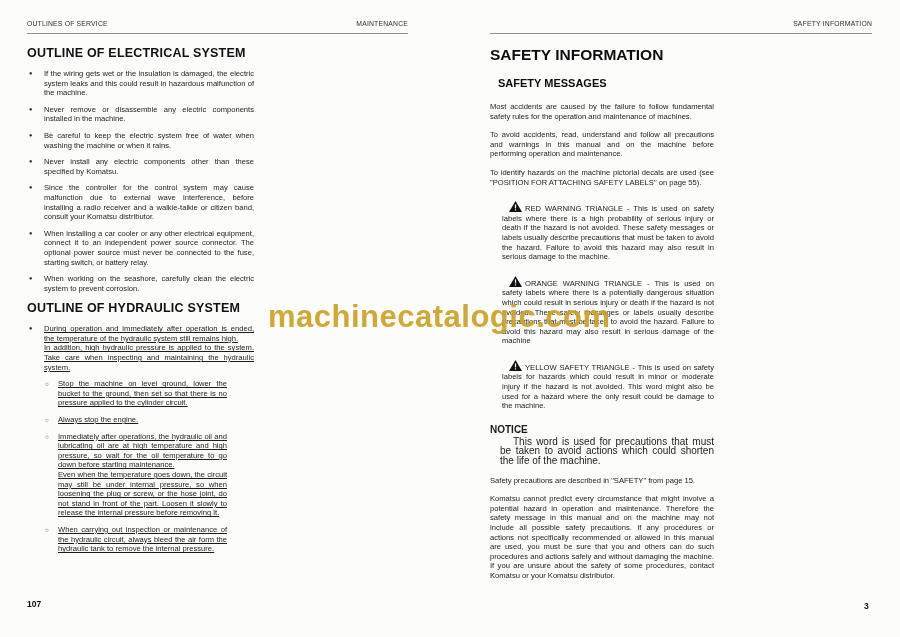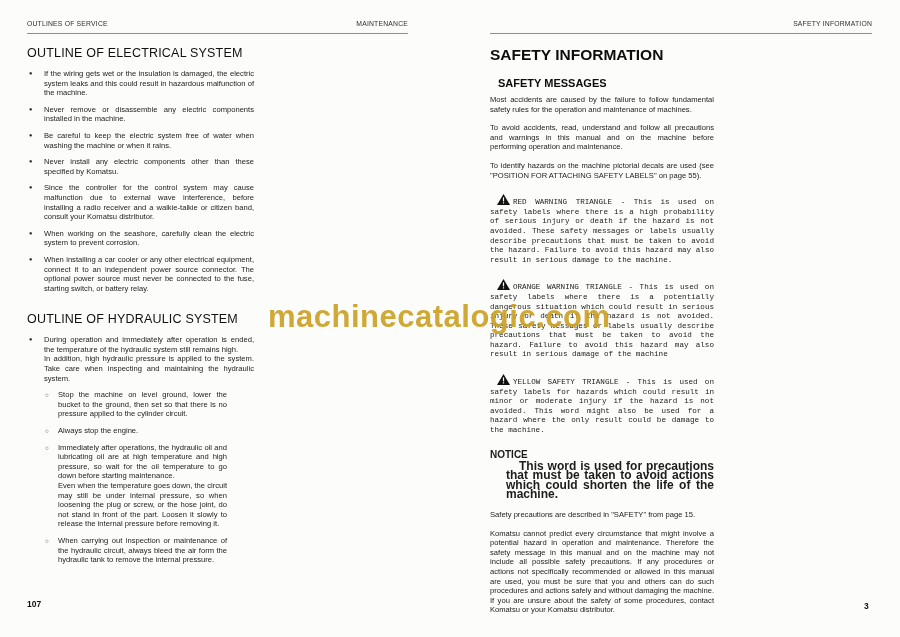--- a/index.html
+++ b/index.html
@@ -12,38 +12,38 @@
   .page-left  { left:27px;  width:381px; }
   .page-right { left:490px; width:382px; }
   .runhead-row { display:flex; justify-content:space-between; }
   .runhead { font-size:6.8px; letter-spacing:.2px; color:#2e2e2e; }
   .runhead-row.right-only { justify-content:flex-end; }
   .rule { border:none; border-top:1.2px solid #8f8f8f; margin:6px 0 0 0; }
   .col { margin-top:12px; }
   .col-left  { width:227px; }
   .col-right { width:224px; }
   .h1-left {
-    font-size:12.5px; font-weight:normal; letter-spacing:.2px;
+    font-size:12.5px; font-weight:bold; letter-spacing:.2px;
     margin:0 0 9px 0; color:#111;
   }
-  .h1-left.second { margin-top:19px; }
+  .h1-left.second { margin-top:8px; }
   .body-text { font-size:7.6px; line-height:9.6px; text-align:justify; }
   .b { position:relative; padding-left:17px; margin:0 0 7px 0; }
   .b::before { content:"\25CF"; position:absolute; left:2px; top:0; font-size:5.6px; }
   .sub { position:relative; padding-left:14px; margin:0 27px 7px 17px; }
   .sub::before { content:"\25CB"; position:absolute; left:1px; top:0; font-size:6.2px; color:#333; }
-  .pre { white-space:pre-line; }
+  .pre { white-space:pre-line;text-decoration:underline; }
   .title-right { font-size:15.5px; font-weight:bold; margin:3px 0 13px 0; color:#0d0d0d; }
-  .sub-right   { font-size:11px; font-weight:bold; margin:0 0 6px 8px; color:#0d0d0d; }
+  .sub-right   { font-size:11px; font-weight:bold; margin:0 0 13px 8px; color:#0d0d0d; }
   .para { margin:0 0 9px 0; }
-  .warn { margin:14px 0 0 0;font-family:Liberation Mono, monospace; }
+  .warn { margin:14px 0 0 12px; }
   .tri { display:inline-block; width:13px; height:11px; vertical-align:-1px; margin:0 3px 0 7px; }
   .notice-block { margin-top:13px; }
   .notice-label { font-size:10px; font-weight:bold; margin:0 0 2px 0; }
-  .notice-text  { font-size:12px; line-height:9.6px; font-weight:bold; text-align:justify; text-indent:13px; margin:0 0 10px 16px; }
+  .notice-text  { font-size:10px; line-height:9.6px; font-weight:normal; text-align:justify; text-indent:13px; margin:0 0 10px 10px; }
   .pn { position:absolute; font-size:8.5px; font-weight:bold; color:#111; }
   .pn-left  { left:27px; top:599px; }
   .pn-right { left:864px; top:601px; }
   .watermark {
     position:absolute; left:268px; top:299px; z-index:6;
     font-size:31px; font-weight:bold; letter-spacing:0.5px;
     color:#cda227; opacity:.93; white-space:nowrap;
   }
 </style>
 </head>
@@ -57,22 +57,22 @@
   <hr class="rule">
 
   <div class="col col-left">
     <h1 class="h1-left">OUTLINE OF ELECTRICAL SYSTEM</h1>
 
     <p class="body-text b">If the wiring gets wet or the insulation is damaged, the electric system leaks and this could result in hazardous malfunction of the machine.</p>
     <p class="body-text b">Never remove or disassemble any electric components installed in the machine.</p>
     <p class="body-text b">Be careful to keep the electric system free of water when washing the machine or when it rains.</p>
     <p class="body-text b">Never install any electric components other than these specified by Komatsu.</p>
     <p class="body-text b">Since the controller for the control system may cause malfunction due to external wave interference, before installing a radio receiver and a walkie-talkie or citizen band, consult your Komatsu distributor.</p>
+    <p class="body-text b">When installing a car cooler or any other electrical equipment, connect it to an independent power source connector. The optional power source must never be connected to the fuse, starting switch, or battery relay.</p>
     <p class="body-text b">When working on the seashore, carefully clean the electric system to prevent corrosion.</p>
-    <p class="body-text b">When installing a car cooler or any other electrical equipment, connect it to an independent power source connector. The optional power source must never be connected to the fuse, starting switch, or battery relay.</p>
 
     <h1 class="h1-left second">OUTLINE OF HYDRAULIC SYSTEM</h1>
 
     <p class="body-text b pre">During operation and immediately after operation is ended, the temperature of the hydraulic system still remains high.
 In addition, high hydraulic pressure is applied to the system. Take care when inspecting and maintaining the hydraulic system.</p>
 
     <p class="body-text sub pre">Stop the machine on level ground, lower the bucket to the ground, then set so that there is no pressure applied to the cylinder circuit.</p>
     <p class="body-text sub pre">Always stop the engine.</p>
     <p class="body-text sub pre">Immediately after operations, the hydraulic oil and lubricating oil are at high temperature and high pressure, so wait for the oil temperature to go down before starting maintenance.
 Even when the temperature goes down, the circuit may still be under internal pressure, so when loosening the plug or screw, or the hose joint, do not stand in front of the part. Loosen it slowly to release the internal pressure before removing it.</p>

